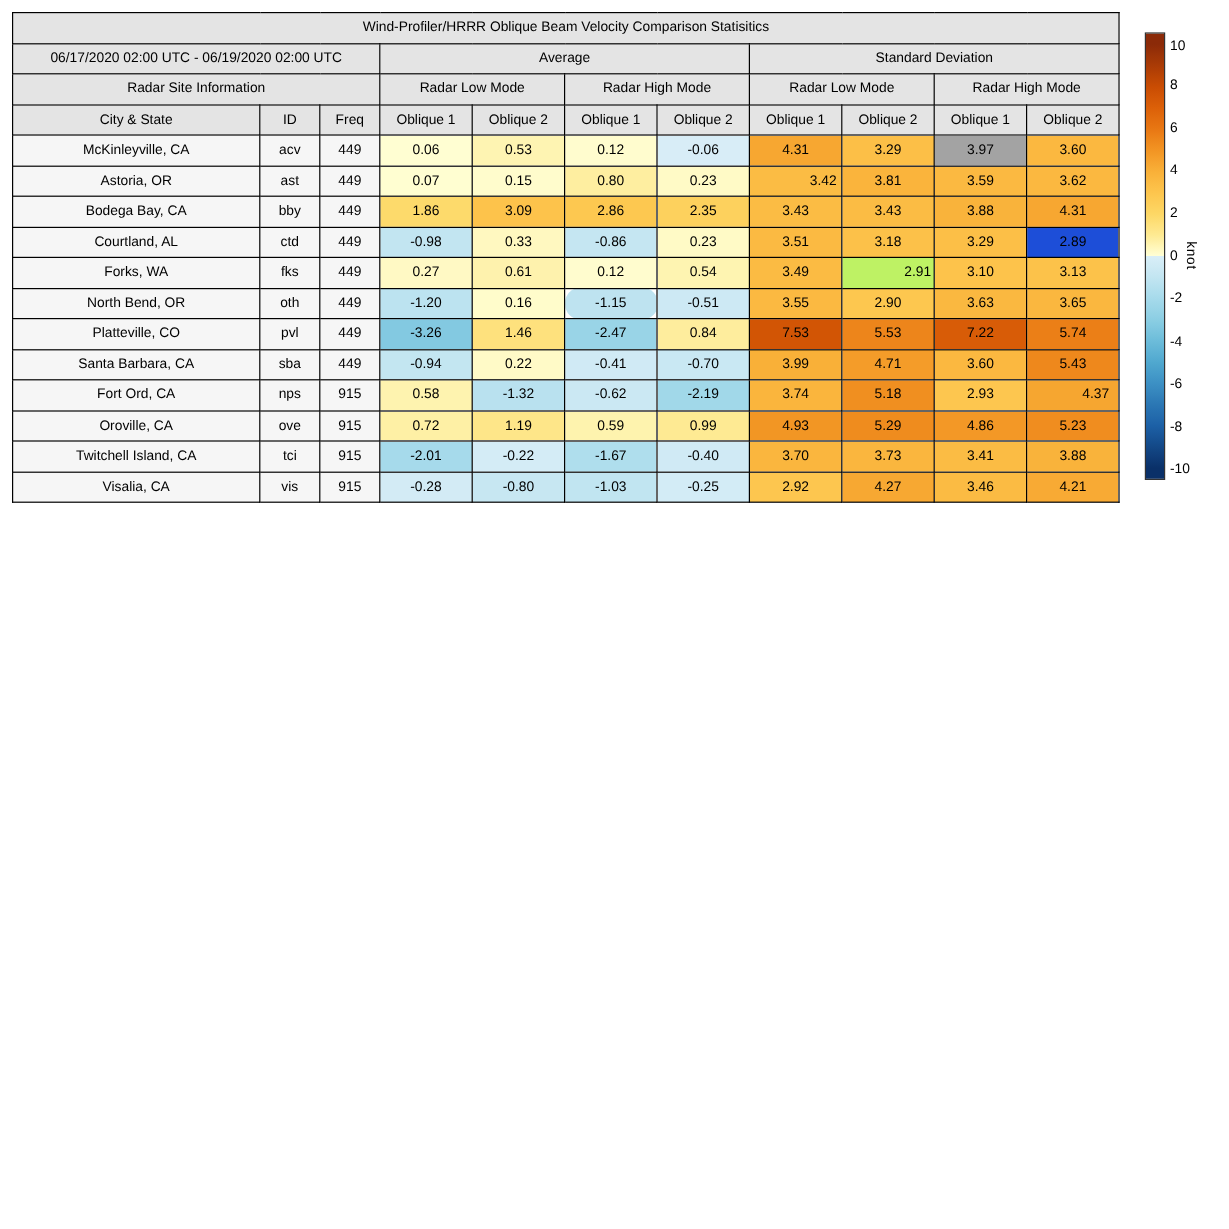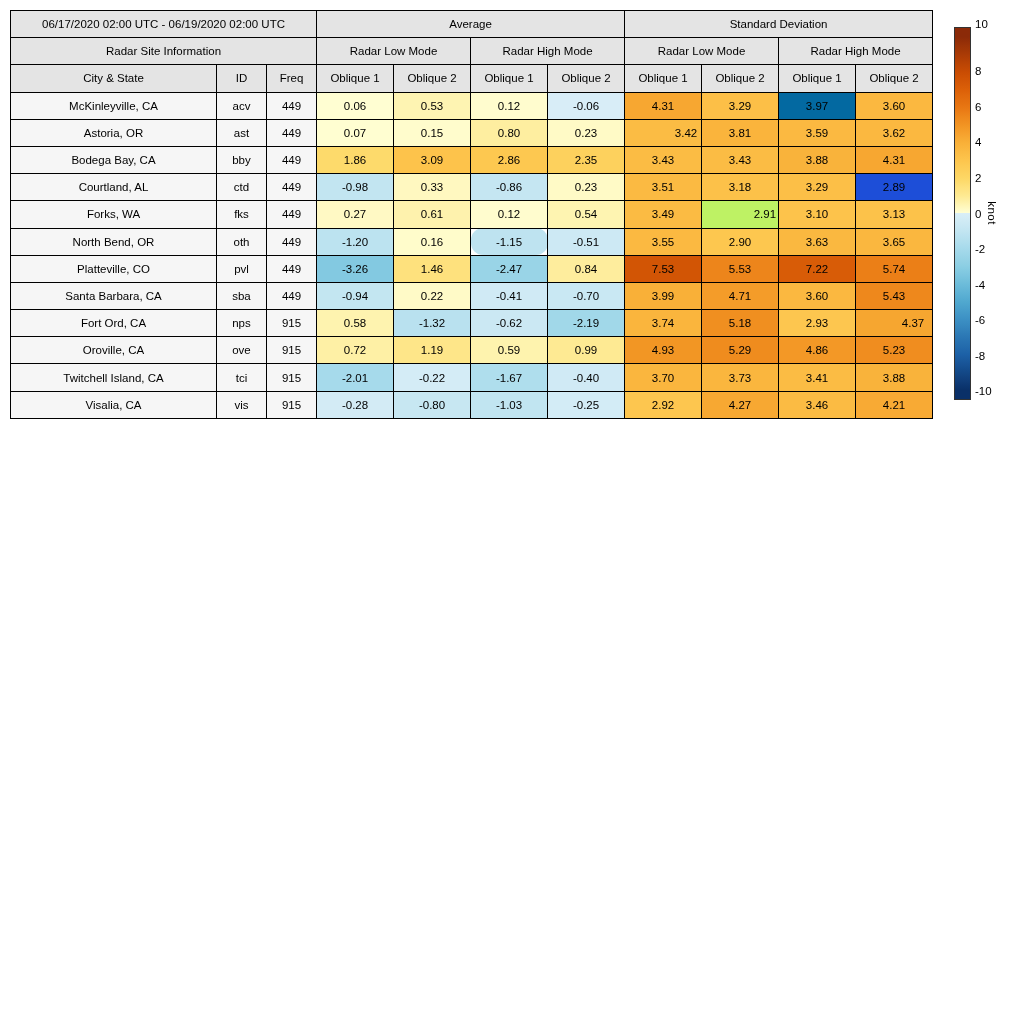--- a/index.html
+++ b/index.html
@@ -60,20 +60,23 @@
         <col style="width:77px">
         <col style="width:77px">
         <col style="width:77px">
       <col style="width:77px">
         <col style="width:77px">
         <col style="width:77px">
         <col style="width:77px">
     </colgroup>
     <tbody>
       <tr>
+        <td class="hdr" colspan="11">Wind-Profiler/HRRR Oblique Beam Velocity Comparison Statisitics</td>
+      </tr>
+      <tr>
         <td class="hdr" colspan="3">06/17/2020 02:00 UTC - 06/19/2020 02:00 UTC</td>
         <td class="hdr" colspan="4">Average</td>
         <td class="hdr" colspan="4">Standard Deviation</td>
       </tr>
       <tr>
         <td class="hdr" colspan="3">Radar Site Information</td>
         <td class="hdr" colspan="2">Radar Low Mode</td>
         <td class="hdr" colspan="2">Radar High Mode</td>
         <td class="hdr" colspan="2">Radar Low Mode</td>
         <td class="hdr" colspan="2">Radar High Mode</td>
@@ -96,21 +99,21 @@
         <tr>
           <td class="site">McKinleyville, CA</td>
           <td class="site">acv</td>
           <td class="site">449</td>
           <td class="val" style="background: rgb(255, 254, 210);">0.06</td>
           <td class="val" style="background: rgb(254, 244, 178);">0.53</td>
           <td class="val" style="background: rgb(255, 252, 206);">0.12</td>
           <td class="val" style="background: rgb(216, 237, 247);">-0.06</td>
           <td class="val" style="background: rgb(247, 167, 49);">4.31</td>
           <td class="val" style="background: rgb(252, 191, 71);">3.29</td>
-          <td class="val" style="background: #0369a1;">3.97</td>
+          <td class="val" style="background: #a3a3a3;">3.97</td>
           <td class="val" style="background: rgb(251, 184, 64);">3.60</td>
         </tr>
         <tr>
           <td class="site">Astoria, OR</td>
           <td class="site">ast</td>
           <td class="site">449</td>
           <td class="val" style="background: rgb(255, 254, 209);">0.07</td>
           <td class="val" style="background: rgb(255, 252, 204);">0.15</td>
           <td class="val" style="background: rgb(254, 238, 160);">0.80</td>
           <td class="val" style="background: rgb(255, 250, 198);">0.23</td>
@@ -247,21 +250,21 @@
           <td class="val" style="background: rgb(253, 198, 79);">2.92</td>
           <td class="val" style="background: rgb(247, 168, 50);">4.27</td>
           <td class="val" style="background: rgb(251, 187, 67);">3.46</td>
           <td class="val" style="background: rgb(248, 170, 52);">4.21</td>
         </tr>
       </tbody>
   </table>
 
   <div id="colorbar" style="background: linear-gradient(rgb(139, 42, 8) 0%, rgb(139, 42, 8) 1.19%, rgb(139, 42, 8) 2.38%, rgb(147, 46, 7) 3.57%, rgb(155, 51, 7) 4.76%, rgb(162, 55, 6) 5.95%, rgb(170, 59, 6) 7.14%, rgb(178, 63, 5) 8.33%, rgb(186, 68, 4) 9.52%, rgb(193, 72, 4) 10.71%, rgb(201, 76, 3) 11.9%, rgb(206, 81, 4) 13.1%, rgb(211, 86, 6) 14.29%, rgb(215, 91, 7) 15.48%, rgb(220, 96, 8) 16.67%, rgb(223, 102, 11) 17.86%, rgb(226, 108, 14) 19.05%, rgb(229, 113, 16) 20.24%, rgb(232, 119, 19) 21.43%, rgb(235, 126, 23) 22.62%, rgb(237, 134, 27) 23.81%, rgb(240, 141, 31) 25%, rgb(242, 148, 35) 26.19%, rgb(244, 155, 40) 27.38%, rgb(246, 162, 46) 28.57%, rgb(247, 169, 51) 29.76%, rgb(249, 176, 56) 30.95%, rgb(250, 181, 61) 32.14%, rgb(251, 187, 67) 33.33%, rgb(252, 192, 72) 34.52%, rgb(253, 197, 77) 35.71%, rgb(253, 202, 83) 36.9%, rgb(253, 206, 89) 38.1%, rgb(253, 211, 95) 39.29%, rgb(253, 215, 101) 40.48%, rgb(253, 220, 112) 41.67%, rgb(254, 225, 124) 42.86%, rgb(254, 229, 135) 44.05%, rgb(254, 234, 146) 45.24%, rgb(254, 239, 163) 46.43%, rgb(255, 245, 180) 47.62%, rgb(255, 250, 197) 48.81%, rgb(255, 255, 214) 50%, rgb(217, 238, 247) 50%, rgb(211, 236, 246) 51.19%, rgb(206, 234, 244) 52.38%, rgb(200, 231, 243) 53.57%, rgb(194, 229, 241) 54.76%, rgb(187, 226, 240) 55.95%, rgb(180, 224, 238) 57.14%, rgb(173, 221, 237) 58.33%, rgb(166, 218, 235) 59.52%, rgb(159, 215, 233) 60.71%, rgb(153, 212, 231) 61.9%, rgb(146, 209, 229) 63.1%, rgb(139, 206, 227) 64.29%, rgb(131, 202, 225) 65.48%, rgb(124, 197, 223) 66.67%, rgb(116, 193, 220) 67.86%, rgb(108, 188, 218) 69.05%, rgb(101, 183, 215) 70.24%, rgb(94, 178, 213) 71.43%, rgb(87, 173, 210) 72.62%, rgb(80, 168, 207) 73.81%, rgb(75, 162, 204) 75%, rgb(70, 156, 202) 76.19%, rgb(65, 150, 199) 77.38%, rgb(60, 144, 196) 78.57%, rgb(56, 138, 192) 79.76%, rgb(52, 132, 188) 80.95%, rgb(47, 125, 184) 82.14%, rgb(43, 119, 180) 83.33%, rgb(39, 113, 177) 84.52%, rgb(36, 108, 173) 85.71%, rgb(32, 102, 170) 86.9%, rgb(28, 96, 166) 88.1%, rgb(26, 90, 158) 89.29%, rgb(24, 84, 151) 90.48%, rgb(21, 78, 143) 91.67%, rgb(19, 72, 135) 92.86%, rgb(17, 66, 127) 94.05%, rgb(15, 60, 120) 95.24%, rgb(12, 54, 112) 96.43%, rgb(10, 48, 104) 97.62%, rgb(10, 48, 104) 98.81%, rgb(10, 48, 104) 100%);"></div>
   <div id="cb-ticks">
-      <div class="cb-tick" style="top: 17px;">10</div>
+      <div class="cb-tick" style="top: 32px;">10</div>
       <div class="cb-tick" style="top: 64.4048px;">8</div>
       <div class="cb-tick" style="top: 99.9286px;">6</div>
       <div class="cb-tick" style="top: 135.452px;">4</div>
       <div class="cb-tick" style="top: 170.976px;">2</div>
       <div class="cb-tick" style="top: 206.5px;">0</div>
       <div class="cb-tick" style="top: 242.024px;">-2</div>
       <div class="cb-tick" style="top: 277.548px;">-4</div>
       <div class="cb-tick" style="top: 313.071px;">-6</div>
       <div class="cb-tick" style="top: 348.595px;">-8</div>
       <div class="cb-tick" style="top: 384.119px;">-10</div>

